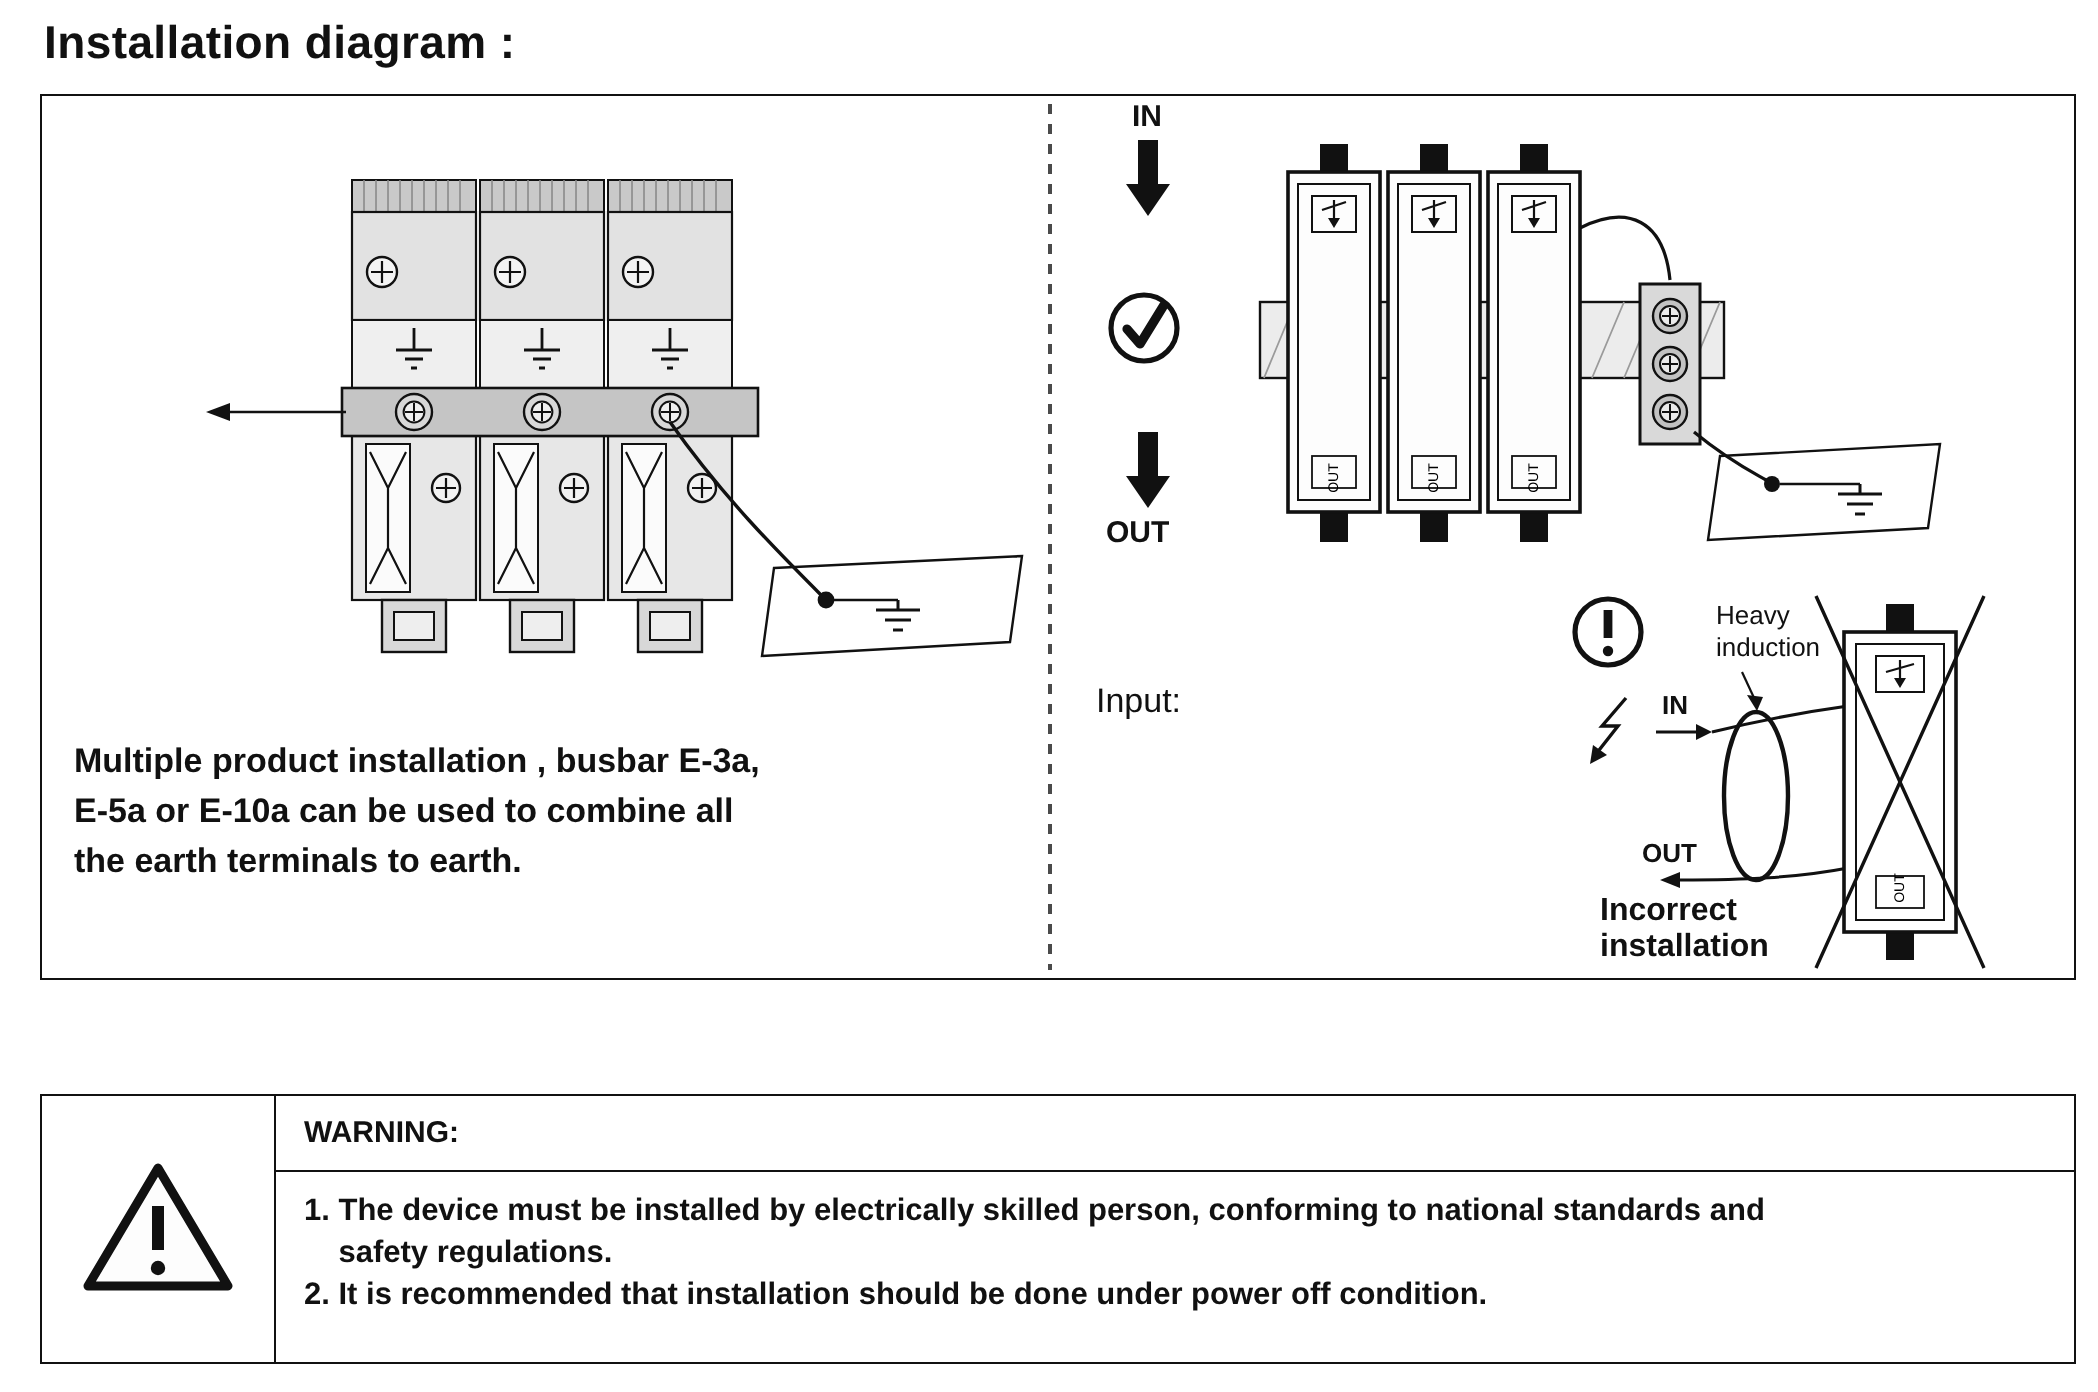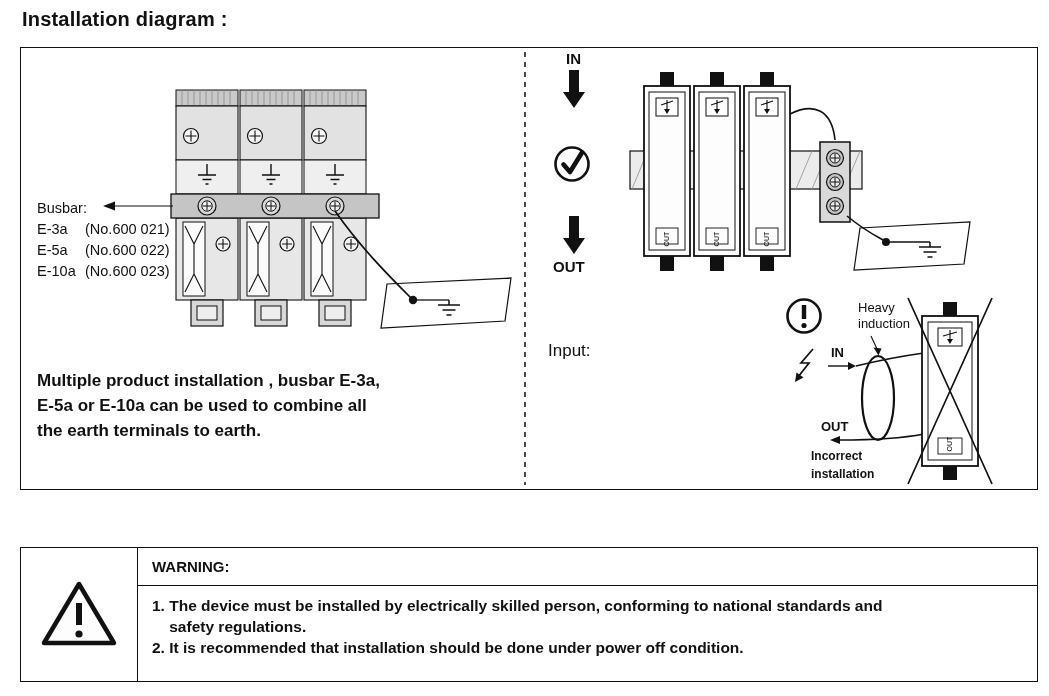--- a/index.html
+++ b/index.html
@@ -3,21 +3,21 @@
 <meta charset="utf-8">
 <style>
   * { margin:0; padding:0; box-sizing:border-box; }
   html,body { background:#ffffff; }
   body {
     width:1049px; height:696px;
     font-family:"Liberation Sans", sans-serif;
     color:#111;
   }
   .page { position:relative; width:1049px; height:696px; background:#fff; overflow:hidden; }
-  .title { position:absolute; left:22px; top:8px; font-size:20px; font-weight:bold; letter-spacing:.2px; }
+  .title { position:absolute; left:22px; top:8px; font-size:23px; font-weight:bold; letter-spacing:.2px; }
 
   .main-box { position:absolute; left:20px; top:47px; width:1018px; height:443px; border:1.6px solid #111; background:#fff; }
   .left-half  { position:absolute; left:0; top:0; width:503px; height:100%; }
   .right-half { position:absolute; left:505px; top:0; width:513px; height:100%; }
   .vdivider { position:absolute; left:503px; top:4px; bottom:4px; width:2px;
               background:repeating-linear-gradient(180deg,#4a4a4a 0 5px,transparent 5px 10px); }
 
   svg.layer { position:absolute; left:0; top:0; font-family:"Liberation Sans", sans-serif; }
 
   .busbar-legend { position:absolute; left:16px; top:150px; font-size:14.5px; line-height:21px; }
@@ -28,21 +28,21 @@
 
   .in-label  { position:absolute; left:40px; top:2px;  font-weight:bold; font-size:15px; }
   .out-label { position:absolute; left:27px; top:210px; font-weight:bold; font-size:15px; }
 
   .note-block { position:absolute; left:22px; top:290px; font-size:17px; line-height:25px; }
   .pre { white-space:pre-line; }
 
   .heavy-label  { position:absolute; left:332px; top:252px; font-size:13px; line-height:16px; white-space:pre-line; }
   .inc-in       { position:absolute; left:305px; top:297px; font-size:13px; font-weight:bold; }
   .inc-out      { position:absolute; left:295px; top:371px; font-size:13px; font-weight:bold; }
-  .inc-caption  { position:absolute; left:285px; top:399px; font-size:12px; font-weight:bold; line-height:18px; white-space:pre-line; }
+  .inc-caption  { position:absolute; left:274px; top:399px; font-size:16px; font-weight:bold; line-height:18px; white-space:pre-line; }
 
   .warning-box { position:absolute; left:20px; top:547px; width:1018px; height:135px; border:1.6px solid #111; display:flex; background:#fff; }
   .warning-icon-cell { width:117px; border-right:1.6px solid #111; display:flex; align-items:center; justify-content:center; }
   .warning-right { flex:1; display:flex; flex-direction:column; }
   .warning-header { height:38px; border-bottom:1.6px solid #111; display:flex; align-items:center; padding-left:14px;
                     font-size:15px; font-weight:bold; }
   .warning-body { flex:1; padding:9px 14px 0 14px; font-size:15.5px; font-weight:bold; line-height:21px; }
   .warning-item { white-space:pre-wrap; }
 </style>
 </head>
@@ -106,35 +106,20 @@
 
         <polygon points="366,236 490,230 484,273 360,280" fill="#ffffff" stroke="#111" stroke-width="1.2"></polygon>
         <path d="M314 163 C 340 200, 368 228, 390 250" fill="none" stroke="#111" stroke-width="1.7"></path>
         <circle cx="392" cy="252" r="4.2" fill="#111"></circle>
         <g>
           <path d="M396 252 H428" stroke="#111" stroke-width="1.3"></path>
           <path d="M428 252 V257 M417 257 H439 M421.5 262 H434.5 M425.5 267 H430.5" stroke="#111" stroke-width="1.5"></path>
         </g>
       </svg>
 
-      <div class="busbar-legend">
-        <div>Busbar:</div>
-        <div class="busbar-row">
-          <span class="busbar-model">E-3a</span>
-          <span>(No.600 021)</span>
-        </div>
-        <div class="busbar-row">
-          <span class="busbar-model">E-5a</span>
-          <span>(No.600 022)</span>
-        </div>
-        <div class="busbar-row">
-          <span class="busbar-model">E-10a</span>
-          <span>(No.600 023)</span>
-        </div>
-      </div>
 
       <div class="left-caption">Multiple product installation , busbar E-3a,
 E-5a or E-10a can be used to combine all
 the earth terminals to earth.</div>
     </div>
 
     <div class="vdivider"></div>
 
     <div class="right-half">
 

